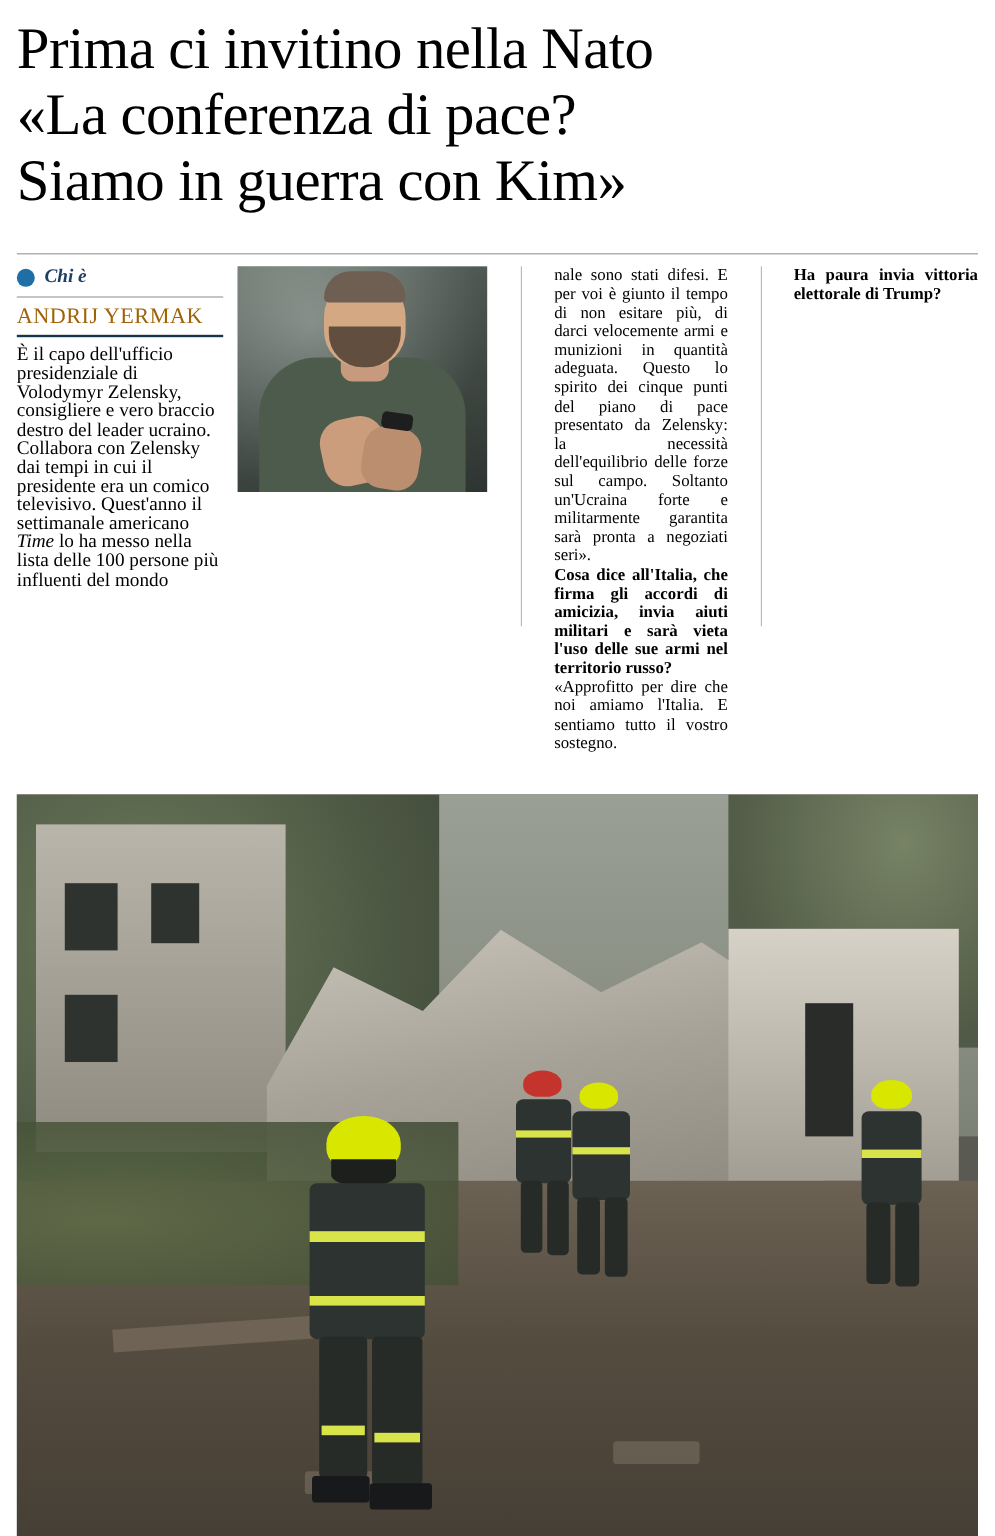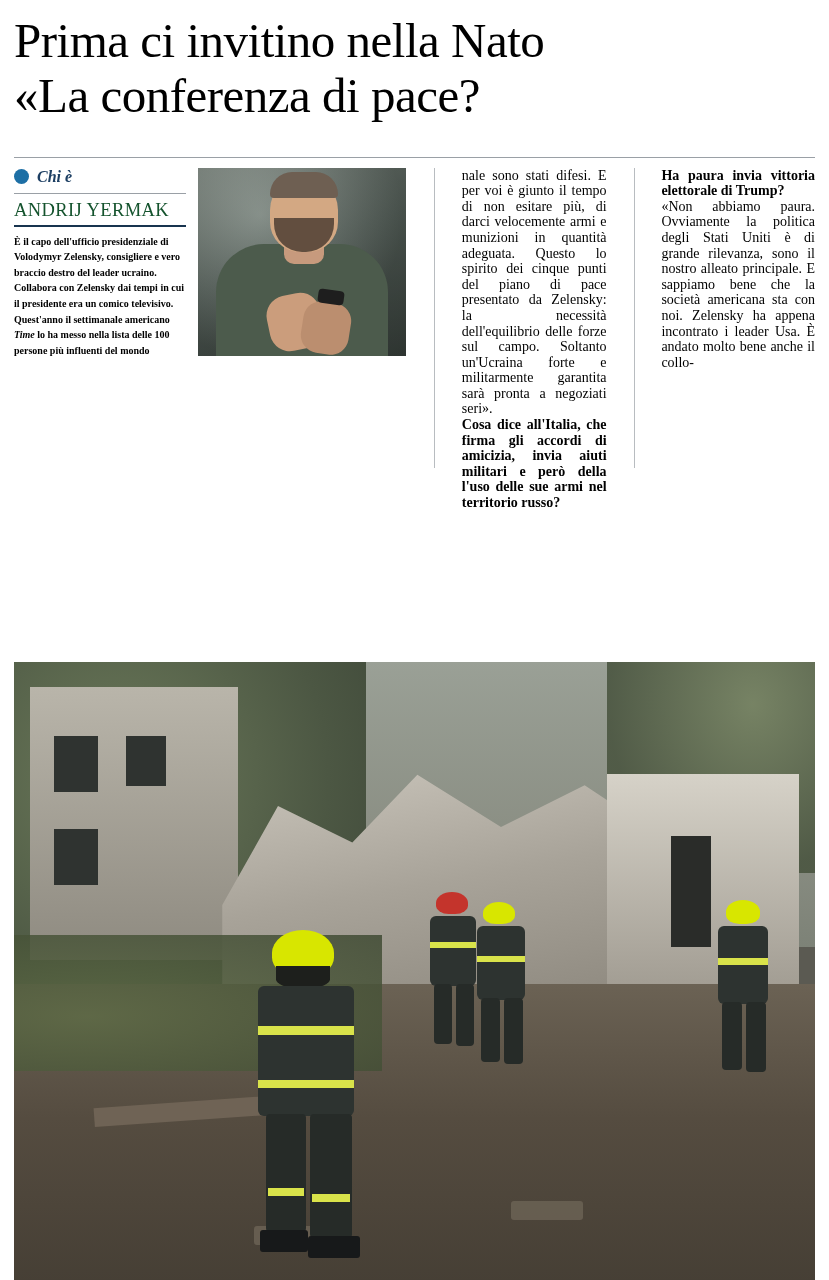--- a/index.html
+++ b/index.html
@@ -112,32 +112,31 @@
     color: #1d3f63;
   }
   .chi-rule {
     border-top: 1px solid #9aa0a6;
     margin: 7px 0 6px 0;
   }
   .chi-name {
     font-family: "Liberation Serif", serif;
     font-size: 18.5px;
     letter-spacing: 0.4px;
-    color: #14532d;
+    color: #a16207;
     margin-bottom: 4px;
   }
   .chi-rule2 {
     border-top: 2px solid #18344f;
     margin: 2px 0 7px 0;
   }
   .chi-body {
-    font-size: 10px;
+    font-size: 16px;
     line-height: 15.6px;
     text-align: left;
-    font-weight: bold;
   }
   .chi-body i { font-style: italic; }
 
   .portrait {
     width: 208px;
     height: 188px;
     position: relative;
     overflow: hidden;
     background: #6f7a74;
     flex: none;
@@ -295,20 +294,21 @@
   }
 </style>
 </head>
 <body>
 
 <div class="page">
 
   <h1 class="headline">
     <span class="hl-line">Prima ci invitino nella Nato</span>
     <span class="hl-line">«La conferenza di pace?</span>
+    <span class="hl-line">Siamo in guerra con Kim»</span>
   </h1>
 
 
   <div class="rule-thin"></div>
 
   <div class="cols">
 
     <div class="col col-box">
       <div class="chi-wrap">
         <div class="chi-left">
@@ -336,28 +336,28 @@
           <div class="hand2"></div>
           <div class="watch"></div>
         </div>
       </div>
     </div>
 
     <div class="col-sep"></div>
 
     <div class="col col-text">
       <p>nale sono stati difesi. E per voi è giunto il tempo di non esitare più, di darci velocemente armi e munizioni in quantità adeguata. Questo lo spirito dei cinque punti del piano di pace presentato da Zelensky: la necessità dell'equilibrio delle forze sul campo. Soltanto un'Ucraina forte e militarmente garantita sarà pronta a negoziati seri».</p>
-      <p class="q">Cosa dice all'Italia, che firma gli accordi di amicizia, invia aiuti militari e però della l'uso delle sue armi nel territorio russo?</p>
+      <p class="q">Cosa dice all'Italia, che firma gli accordi di amicizia, invia aiuti militari e sarà vieta l'uso delle sue armi nel territorio russo?</p>
+      <p>«Approfitto per dire che noi amiamo l'Italia. E sentiamo tutto il vostro sostegno.</p>
     </div>
 
     <div class="col-sep"></div>
 
     <div class="col col-text last">
       <p class="q">Ha paura invia vittoria elettorale di Trump?</p>
-      <p>«Non abbiamo paura. Ovviamente la politica degli Stati Uniti è di grande rilevanza, sono il nostro alleato principale. E sappiamo bene che la società americana sta con noi. Zelensky ha appena incontrato i leader Usa. È andato molto bene anche il collo-</p>
     </div>
   </div>
 
   <div class="photo">
     <div class="sky"></div>
     <div class="trees"></div>
     <div class="treesR"></div>
     <div class="building"></div>
     <div class="win1"></div>
       <div class="win2"></div>

